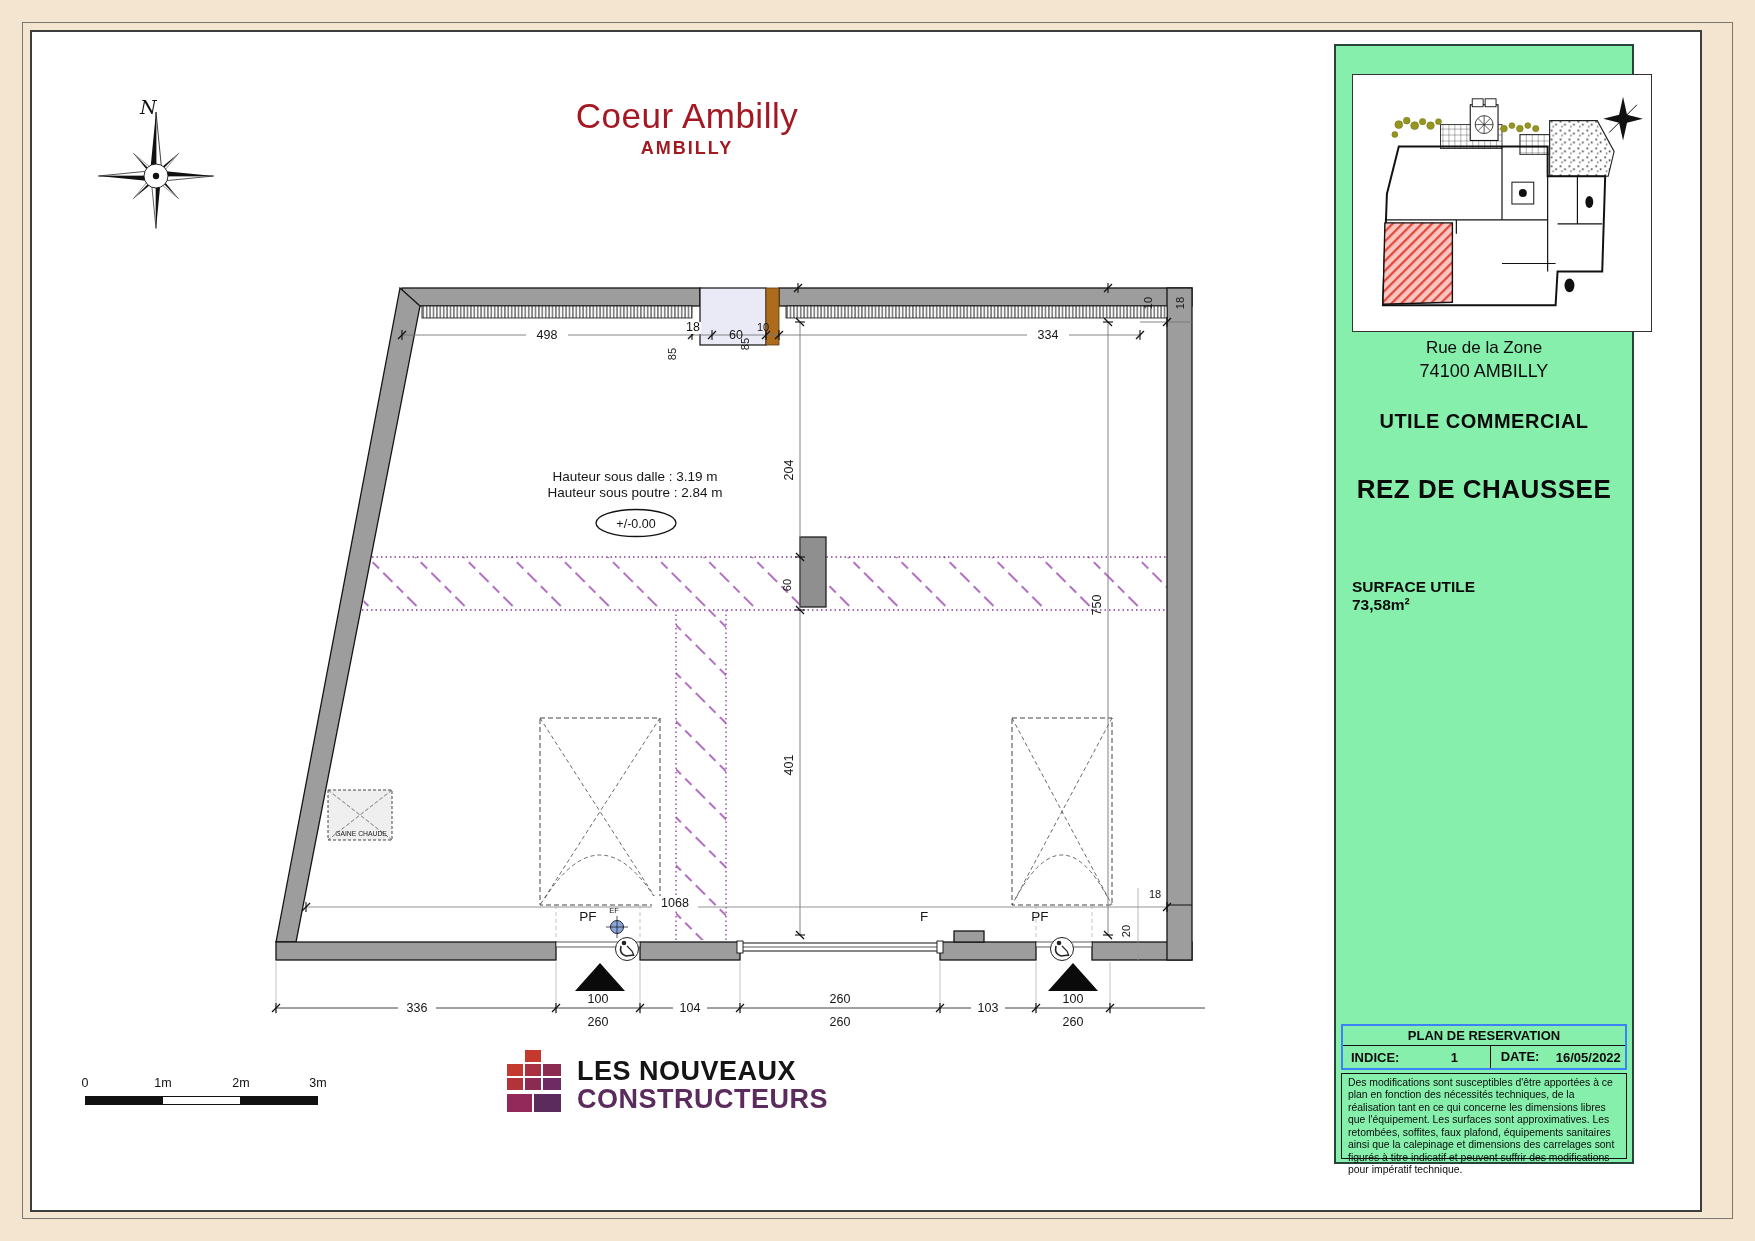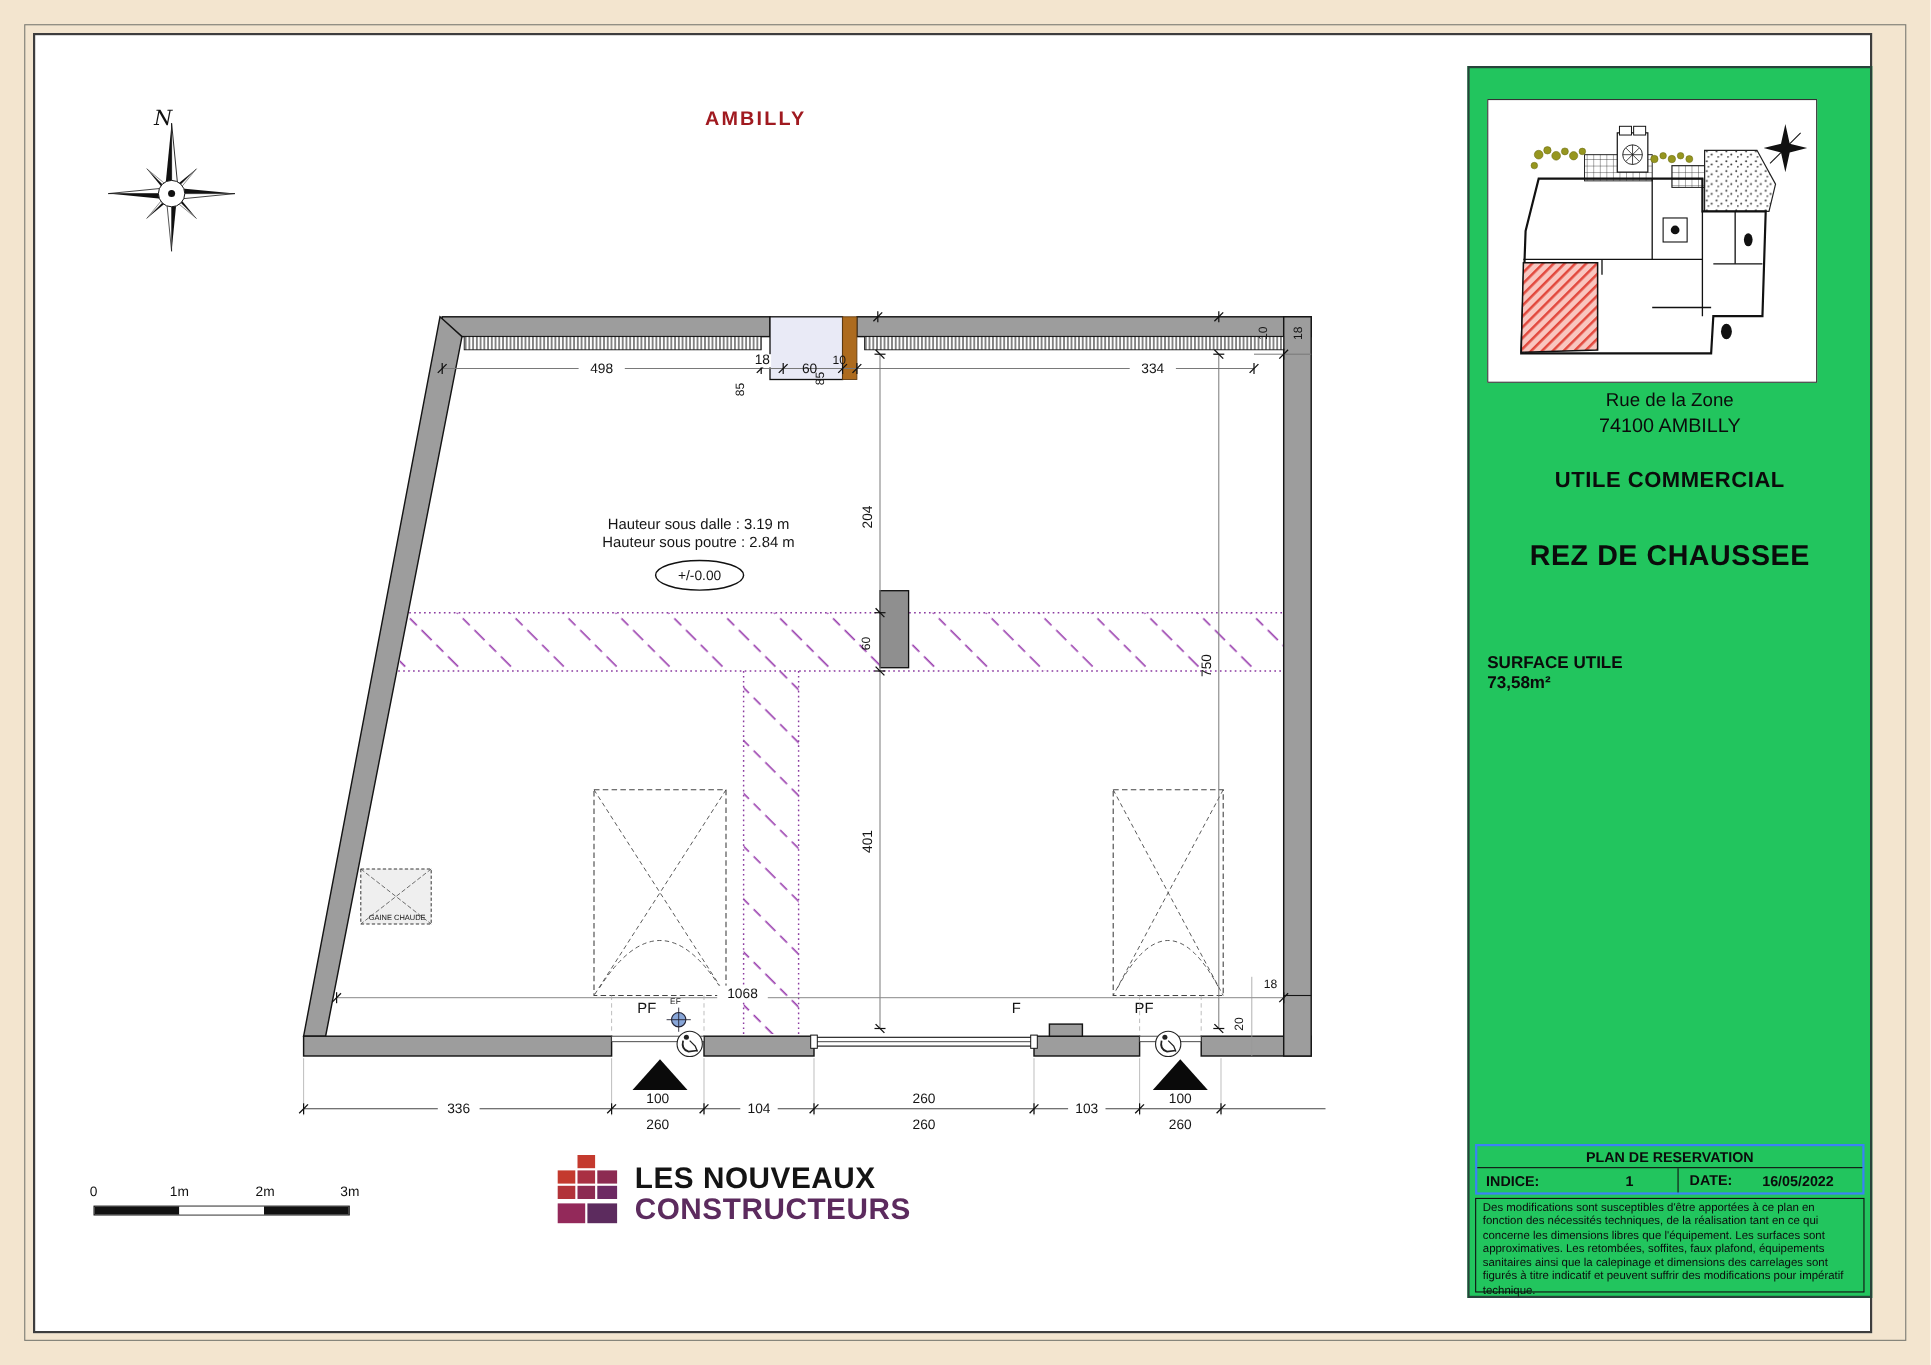--- a/index.html
+++ b/index.html
@@ -24,39 +24,39 @@
   svg text { fill:#151515; }
   .d  { font:12.5px "Liberation Sans", sans-serif; text-anchor:middle; }
   .ds { font:11px "Liberation Sans", sans-serif; text-anchor:middle; }
   .ann{ font:13.5px "Liberation Sans", sans-serif; text-anchor:middle; }
   .lab{ font:13.5px "Liberation Sans", sans-serif; text-anchor:middle; }
   .tiny{ font:6.8px "Liberation Sans", sans-serif; text-anchor:middle; }
   .ef { font:7.5px "Liberation Sans", sans-serif; text-anchor:middle; }
   .wbg{ fill:#ffffff; }
 
   
-  .panel { position:absolute; left:1334px; top:60px; width:368px; height:1120px;
-    background:#22c55e; border:2px solid #27433a; }
+  .panel { position:absolute; left:1334px; top:44px; width:300px; height:1120px;
+    background:#86efac; border:2px solid #27433a; }
   .thumb { position:absolute; left:16px; top:28px; width:300px; height:258px;
     background:#fff; border:1px solid #333; }
   .p-center { position:absolute; left:0; width:100%; text-align:center; color:#0b0b0b; }
   .addr1 { top:292px; font-size:17px; }
   .addr2 { top:315px; font-size:18px; font-weight:normal; }
   .ptype { top:364px; font-size:20px; font-weight:bold; letter-spacing:0.5px; }
   .plevel{ top:428px; font-size:26px; font-weight:bold; letter-spacing:0.5px; }
   .surfrow { position:absolute; top:532px; left:16px; right:16px; display:flex;
     justify-content:space-between; font-size:15.5px; font-weight:bold; color:#0b0b0b;flex-direction:column; }
 
   .restable { position:absolute; left:5px; right:5px; bottom:92px; border:2px solid #3b82f6; }
   .res-head { height:20px; line-height:19px; text-align:center; font-size:13px; font-weight:bold;
     border-bottom:1.5px solid #111; color:#0b0b0b; }
   .res-row { height:22px; display:flex; align-items:center; font-size:13px; font-weight:bold; color:#0b0b0b; }
   .c-il { width:27%; padding-left:8px; } .c-iv { width:25%; text-align:center; }
   .c-dl { width:22%; padding-left:10px; border-left:1.5px solid #111; height:100%; line-height:21px; }
-  .c-dv { width:26%; }
+  .c-dv { width:26%;text-align:center; }
   .disclaimer { position:absolute; left:5px; right:5px; bottom:3px; height:86px;
     border:1.5px solid #111; padding:3px 6px; font-size:10.4px; line-height:1.2; color:#0c0c0c; }
 
   
   .scalebar { position:absolute; left:85px; top:1076px; width:233px; height:38px; }
   .sc-lab { position:absolute; top:0; font-size:12.5px; transform:translateX(-50%); color:#111; }
   .sc-bar { position:absolute; top:20px; left:0; width:233px; height:9px; border:1px solid #111; display:flex; }
   .sc-seg { flex:1; } .sc-b { background:#111; } .sc-w { background:#fff; }
 
   
@@ -86,20 +86,21 @@
     <use href="#petal"></use>
     <use href="#petal" transform="rotate(90) scale(0.9)"></use>
     <use href="#petal" transform="rotate(180) scale(0.82)"></use>
     <use href="#petal" transform="rotate(270) scale(0.9)"></use>
     <circle r="12" fill="#fff" stroke="#111" stroke-width="0.9"></circle>
     <circle r="3.2" fill="#111"></circle>
   </g>
 </svg>
 
 <div class="titleblock">
+  <div class="title-main">Coeur Ambilly</div>
   <div class="title-sub">AMBILLY</div>
 </div>
 
 <svg style="position:absolute;left:240px;top:250px" width="990" height="800" viewBox="240 250 990 800">
   <defs>
     <pattern id="tick" width="3.4" height="12" patternUnits="userSpaceOnUse">
       <rect width="3.4" height="12" fill="#fff"></rect>
       <line x1="1.7" y1="0" x2="1.7" y2="12" stroke="#111" stroke-width="0.9"></line>
     </pattern>
     <pattern id="ph" width="34" height="34" patternUnits="userSpaceOnUse" patternTransform="rotate(-45)">

